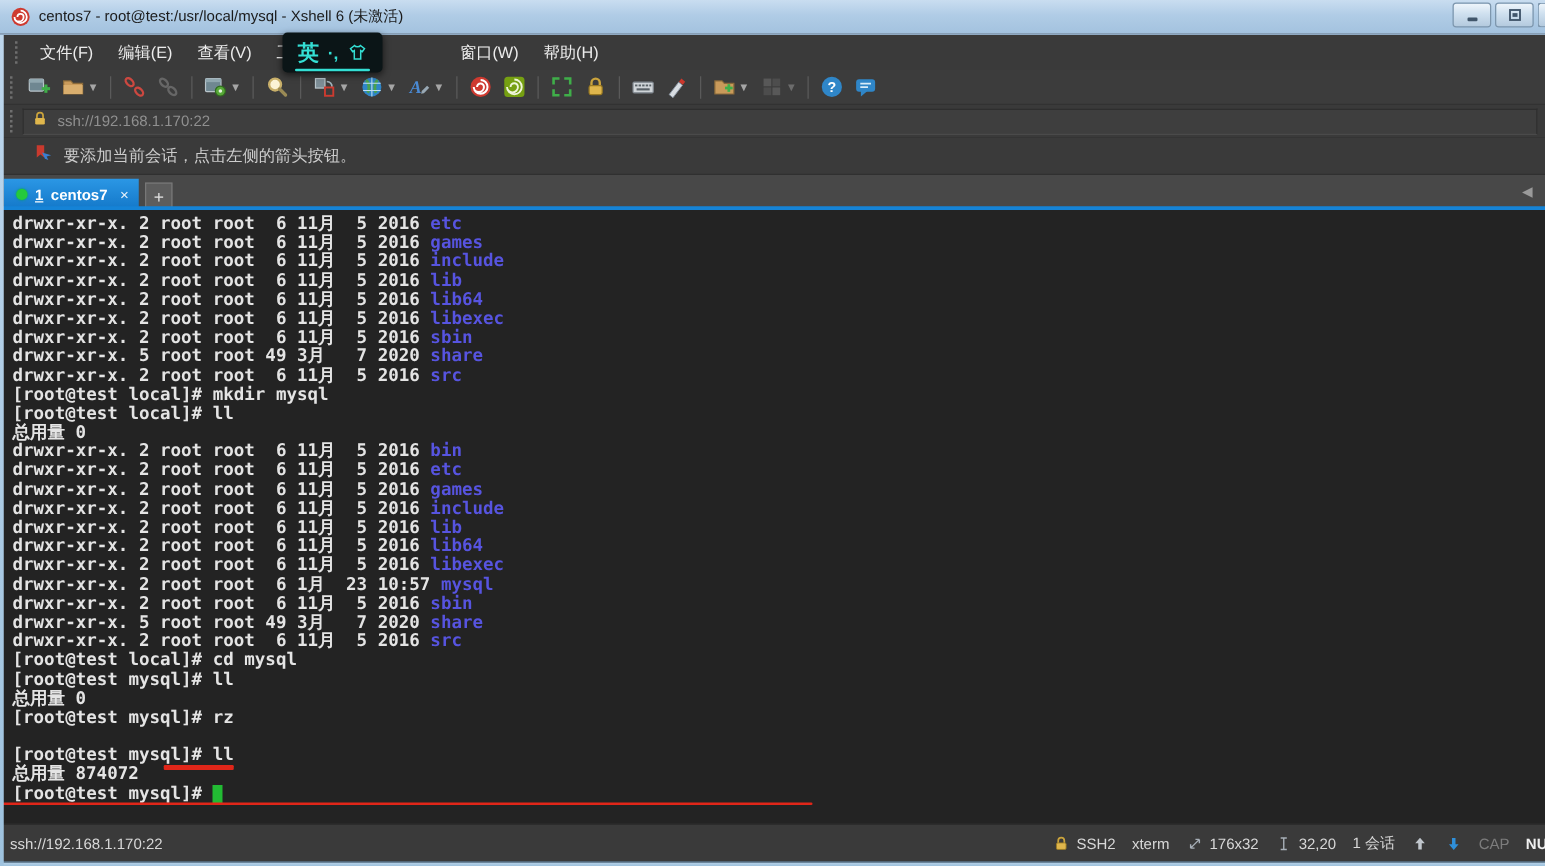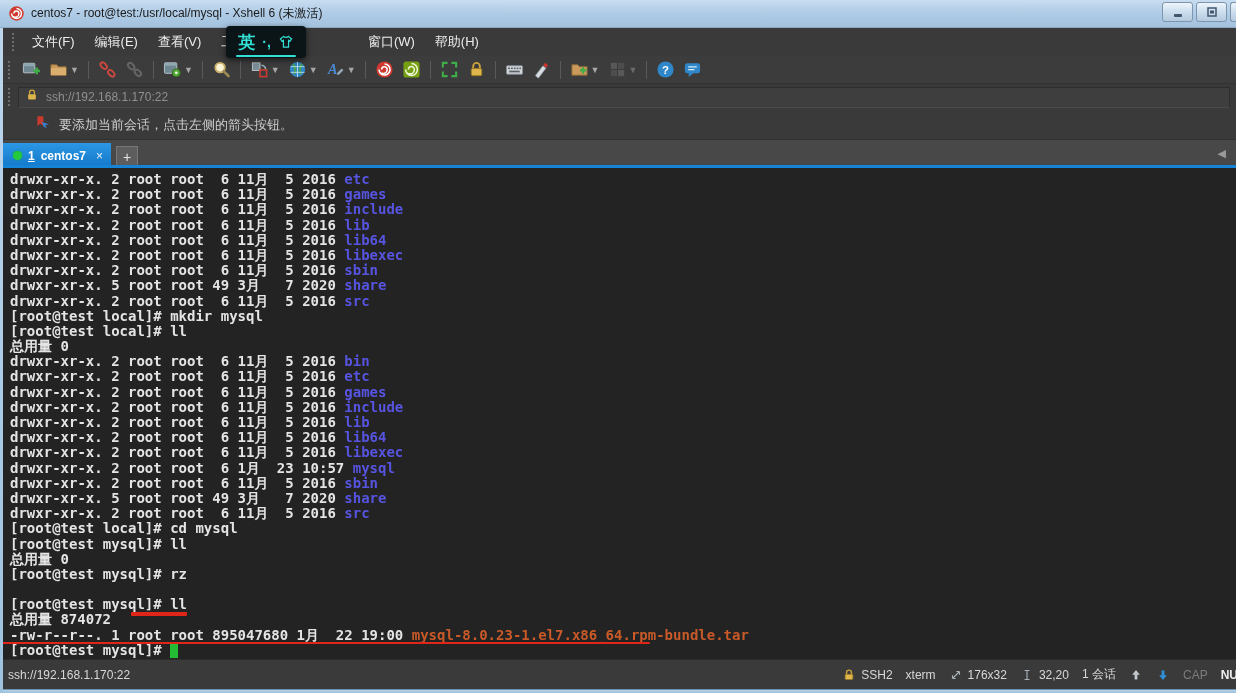--- a/index.html
+++ b/index.html
@@ -40,21 +40,21 @@
   .tsep { width:1px; height:18px; background:#5a5a5a; margin:0 5px; }
 
   
   .addrbar { height:26px; background:#3a3a3a; display:flex; align-items:center; padding:2px 6px 2px 6px; }
   .addr-field { flex:1; height:21px; background:#3e3e3e; border:1px solid #2e2e2e; border-bottom-color:#4a4a4a;
     display:flex; align-items:center; padding-left:6px; gap:7px; }
   .addr-field svg { width:14px; height:14px; }
   .addr-url { color:#909090; font-size:12px; }
 
   
-  .noticebar { height:30px; background:#3a3a3a; display:flex; align-items:center; padding-left:34px; gap:8px; border-bottom:1px solid #303030; }
+  .noticebar { height:30px; background:#3a3a3a; display:flex; align-items:center; padding-left:26px; gap:8px; border-bottom:1px solid #303030; }
   .noticebar svg { width:17px; height:17px; }
   .notice-text { color:#cccccc; font-size:13px; }
 
   
   .tabbar { height:28px; background:#484848; position:relative; display:flex; align-items:flex-end; }
   .tabbar:after { content:""; position:absolute; left:0; right:0; bottom:0; height:3px; background:#1583d6; }
   .tab { height:25px; background:linear-gradient(#2b97e5,#1377c8); display:flex; align-items:center; gap:6px;
     padding:0 8px 0 10px; margin-left:3px; }
   .tab-dot { width:9px; height:9px; border-radius:50%; background:#25c93c; box-shadow:0 0 2px #0a4; }
   .tab-index { color:#fff; font-size:12px; font-weight:bold; text-decoration:underline; }
@@ -384,21 +384,20 @@
       <div class="tline"><span>drwxr-xr-x. 2 root root  6 11月  5 2016 </span><span class="sd">sbin</span></div>
       <div class="tline"><span>drwxr-xr-x. 5 root root 49 3月   7 2020 </span><span class="sd">share</span></div>
       <div class="tline"><span>drwxr-xr-x. 2 root root  6 11月  5 2016 </span><span class="sd">src</span></div>
       <div class="tline"><span>[root@test local]# cd mysql</span></div>
       <div class="tline"><span>[root@test mysql]# ll</span></div>
       <div class="tline"><span>总用量 0</span></div>
       <div class="tline"><span>[root@test mysql]# rz</span></div>
       <div class="tline"><span></span></div>
       <div class="tline"><span>[root@test mysql]# ll</span></div>
       <div class="tline"><span>总用量 874072</span></div>
-      <div class="tline"><span>-rw-r--r--. 1 root root 895047680 1月  22 19:00 </span><span class="sa">mysql-8.0.23-1.el7.x86_64.rpm-bundle.tar</span></div>
       <div class="tline"><span>[root@test mysql]# </span><span class="sc">&nbsp;</span></div>
       <div class="anno" style="left: 131px; top: 443.6px; width: 56px; height: 4px;"></div>
       <div class="anno" style="left: 2px; top: 474px; width: 648px; height: 2px;"></div>
     </div>
 
   <div class="statusbar">
     <span class="sb-left">ssh://192.168.1.170:22</span>
     <div class="sb-right" id="sbright">
         <span class="sb-item">
           <span style="display: flex;">

